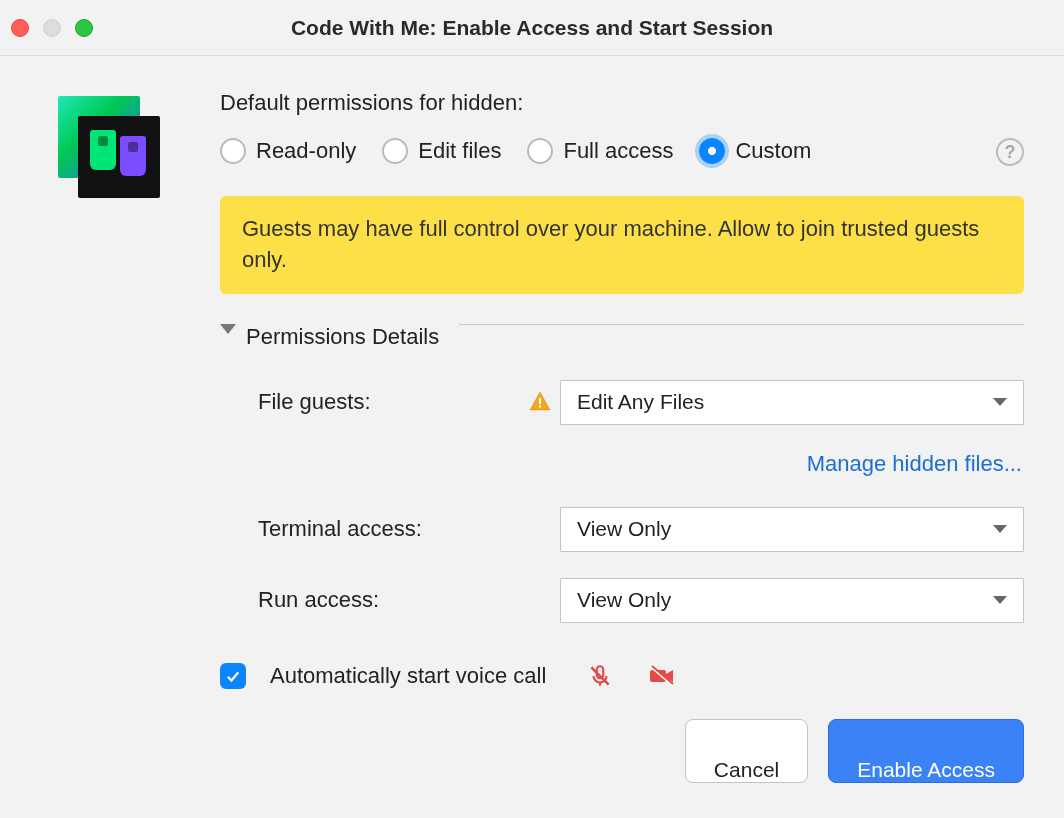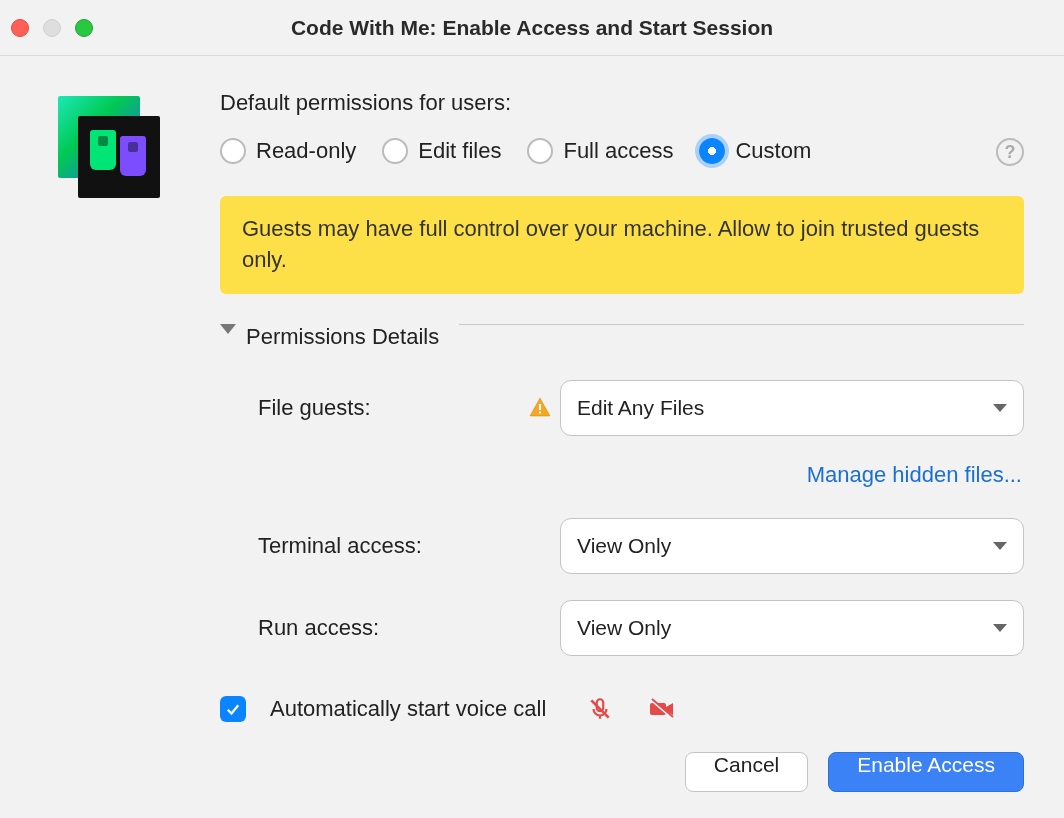--- a/index.html
+++ b/index.html
@@ -201,24 +201,24 @@
       width: 32px;
       display: flex;
       justify-content: flex-start;
     }
     .warn-triangle svg {
       width: 24px;
       height: 24px;
     }
     .select-box {
       flex: 1;
-      height: 56px;
+      height: 45px;
       background: #fff;
       border: 1px solid #c4c4c4;
-      border-radius: 11px;
+      border-radius: 1px;
       display: flex;
       align-items: center;
       padding: 0 16px;
       font-size: 21px;
       color: #222;
       position: relative;
       cursor: pointer;
     }
     .select-caret {
       position: absolute;
@@ -276,27 +276,27 @@
     .mic-icon svg, .cam-icon svg {
       width: 28px;
       height: 26px;
     }
     .button-row {
       display: flex;
       justify-content: flex-end;
       gap: 20px;
     }
     .btn {
-      height: 40px;
+      height: 64px;
       padding: 0 28px;
       border-radius: 8px;
       font-size: 21px;
       cursor: pointer;
       display: flex;
-      align-items: flex-start;
+      align-items: flex-end;
       border: 1px solid #c4c4c4;
       background: #fff;
       color: #222;
     }
     .btn.primary {
       background: #3b82f6;
       border: 1px solid #2d6fd8;
       color: #fff;
     }
   </style>
@@ -318,21 +318,21 @@
       <div class="sq1"></div>
       <div class="sq2"></div>
       <div class="glyph">
         <div class="seat green"></div>
         <div class="seat purple"></div>
       </div>
     </div>
   </div>
 
   <div class="main-col">
-    <div class="section-title">Default permissions for users:</div>
+    <div class="section-title">Default permissions for hidden:</div>
 
     <div class="radio-row">
       <div class="radio-item">
         <div class="radio-circle"></div>
         <span class="radio-label">Read-only</span>
       </div>
       <div class="radio-item">
         <div class="radio-circle"></div>
         <span class="radio-label">Edit files</span>
       </div>

